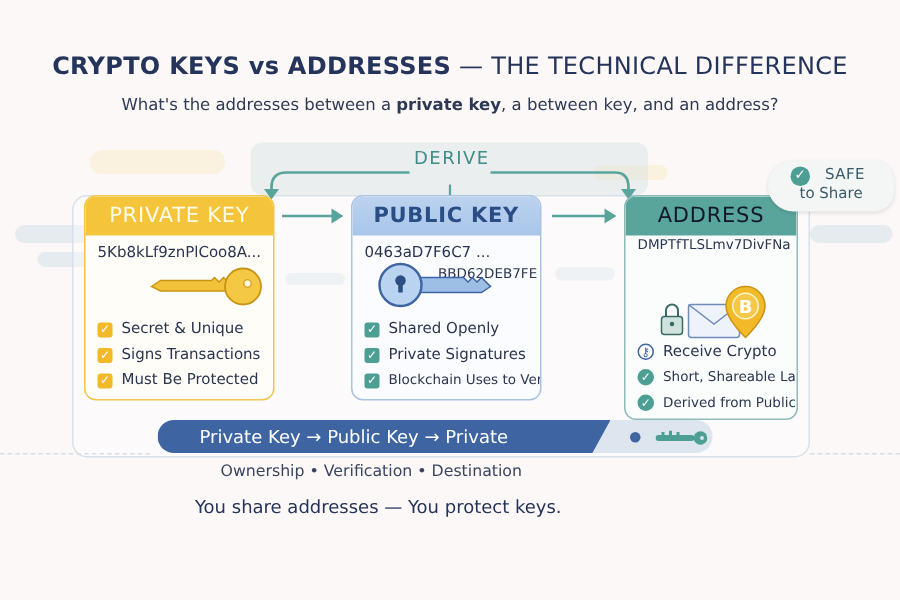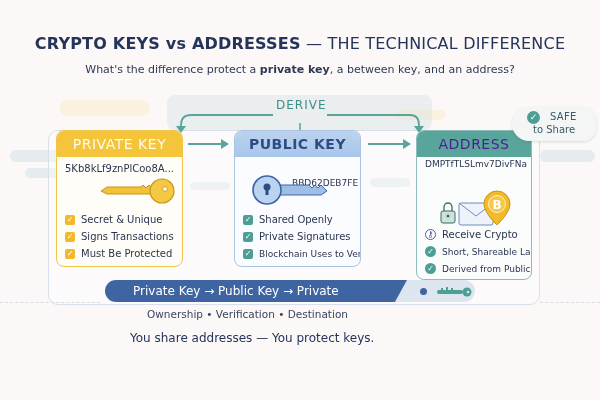--- a/index.html
+++ b/index.html
@@ -47,21 +47,21 @@
   }
   .card-head {
     height: 26px; text-align: center; line-height: 26px;
     font-size: 14px; letter-spacing: 0.5px;
   }
   .card.private { left: 56px; top: 130px; width: 127px; height: 137px; border: 1.5px solid #f1c64a; }
   .card.private .card-head { background: #f4c43a; color: #fffbea; }
   .card.public { left: 234px; top: 130px; width: 127px; height: 137px; border: 1.5px solid #a9c3e2; background: #fbfcff; }
   .card.public .card-head { background: linear-gradient(#bcd3ef, #a8c5ea); color: #2a4d85; font-weight: bold; }
   .card.address { left: 416px; top: 130px; width: 116px; height: 150px; border: 1.5px solid #8fbcb8; background: #fbfdfd; }
-  .card.address .card-head { background: #5aa59b; color: #4c1d95; }
+  .card.address .card-head { background: #5aa59b; color: #0f172a; }
 
   .keytext { font-size: 10px; color: #2b3550; padding: 6px 0 0 8px; white-space: nowrap; }
   .keytext2 { font-size: 9px; color: #2b3550; white-space: nowrap; }
 
   .check-list { position: absolute; left: 8px; }
   .check-item {
     display: flex; align-items: center; height: 17px; font-size: 10px; color: #2b3550; white-space: nowrap;
   }
   .check-box {
     width: 10px; height: 10px; border-radius: 2px; margin-right: 6px;
@@ -115,21 +115,21 @@
 <div class="cloud warm" style="left:60px;top:100px;width:90px;height:16px;"></div>
 <div class="cloud" style="left:190px;top:182px;width:40px;height:8px;"></div>
 <div class="cloud" style="left:370px;top:178px;width:40px;height:9px;"></div>
 <div class="cloud" style="left:540px;top:150px;width:55px;height:12px;"></div>
 <div class="cloud warm" style="left:395px;top:110px;width:50px;height:10px;"></div>
 
 <div class="title">
   <b>CRYPTO KEYS vs ADDRESSES</b><span class="thin"> — THE TECHNICAL DIFFERENCE</span>
 </div>
 <div class="subtitle">
-  <span>What's the difference protect a </span><b>private key</b><span>, a between key, and an address?</span>
+  <span>What's the addresses between a </span><b>private key</b><span>, a between key, and an address?</span>
 </div>
 
 <div class="outer-frame"></div>
 
 <div class="derive-box"></div>
 <svg class="derive-svg" width="270" height="40" viewBox="0 0 270 40">
   <path d="M108 20 H26 Q16 20 16 30 V34" fill="none" stroke="#5aa59b" stroke-width="1.8"></path>
   <polygon points="11,31 21,31 16,38" fill="#5aa59b"></polygon>
   <path d="M162 20 H245 Q254 20 254 30 V34" fill="none" stroke="#5aa59b" stroke-width="1.8"></path>
   <polygon points="249,31 259,31 254,38" fill="#5aa59b"></polygon>
@@ -161,20 +161,21 @@
   </div>
 </div>
 
 <svg class="arrow-h" style="left:188px;top:138px;" width="42" height="12" viewBox="0 0 42 12">
   <line x1="0" y1="6" x2="34" y2="6" stroke="#5aa59b" stroke-width="1.8"></line>
   <polygon points="33,1 41,6 33,11" fill="#5aa59b"></polygon>
 </svg>
 
 <div class="card public">
   <div class="card-head">PUBLIC KEY</div>
+  <div class="keytext">0463aD7F6C7 ...</div>
   <div class="keytext2" style="position:absolute;left:57px;top:47px;">BBD62DEB7FE</div>
   <svg width="80" height="34" viewBox="0 0 80 34" style="position:absolute;left:14px;top:42px;">
     <path d="M28 12 H60 L63 15 L66 12 L69 15 L72 12 L78 18 L72 22 H28 Z" fill="#9dbfe6" stroke="#3f64a2" stroke-width="1"></path>
     <circle cx="18" cy="17" r="14" fill="#b9d3f0" stroke="#3f64a2" stroke-width="1.6"></circle>
     <circle cx="18" cy="14" r="3.5" fill="#2e4e83"></circle>
     <rect x="16.5" y="15" width="3" height="7" fill="#2e4e83"></rect>
   </svg>
   <div class="check-list" style="top:80px;">
     <div class="check-item">
         <span class="check-box">✓</span>

